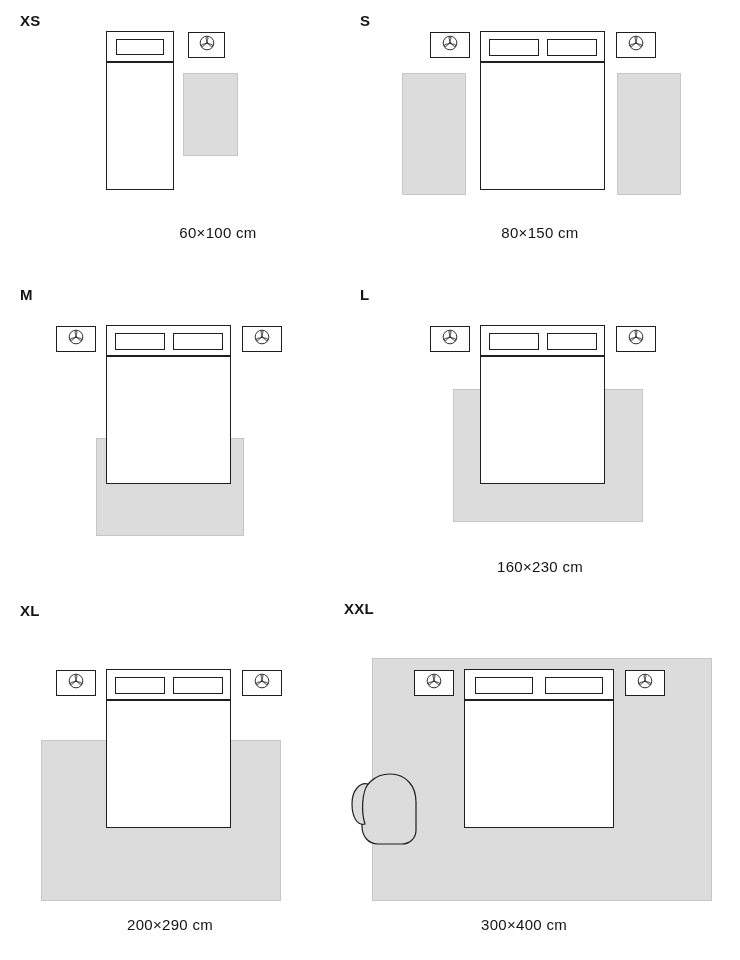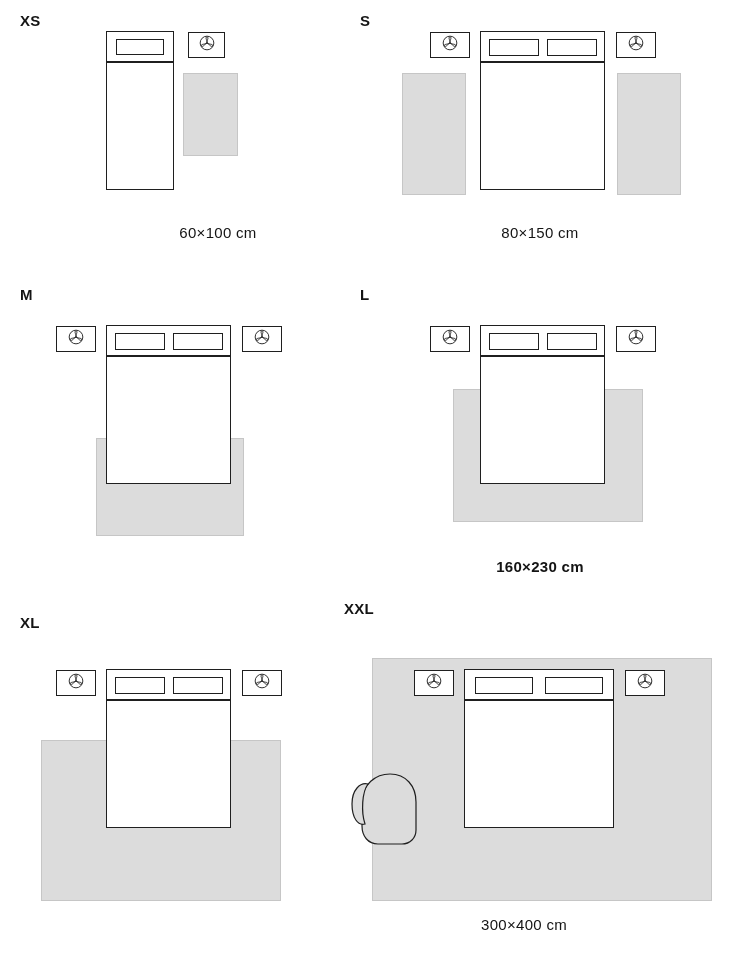--- a/index.html
+++ b/index.html
@@ -222,25 +222,25 @@
           <svg width="20" height="20" viewBox="0 0 24 24">
             <circle cx="12" cy="12" r="8.2" fill="none" stroke="#1f1f1f" stroke-width="1.1"></circle>
             <path d="M12 12 C12 7.5, 9.4 5.6, 12 4.6 C14.6 5.6, 12 7.5, 12 12 Z" fill="none" stroke="#1f1f1f" stroke-width="1.1"></path>
             <path d="M12 12 C8.1 14.2, 7.4 17.3, 5.2 15.6 C4.6 12.9, 8.1 14.2, 12 12 Z" fill="none" stroke="#1f1f1f" stroke-width="1.1"></path>
             <path d="M12 12 C15.9 14.2, 16.6 17.3, 18.8 15.6 C19.4 12.9, 15.9 14.2, 12 12 Z" fill="none" stroke="#1f1f1f" stroke-width="1.1"></path>
           </svg>
         </span>
       </div>
     </div>
 
-    <div class="caption" style="top:300px;font-weight:bold;">160×230 cm</div>
+    <div class="caption" style="top:300px;">160×230 cm</div>
   </div>
 
   <div class="cell" style="left:0; top:590px; width:340px; height:370px;">
-    <div class="size-label" style="position:absolute; left:20px; top:24px;">XL</div>
+    <div class="size-label" style="position:absolute; left:20px; top:12px;">XL</div>
 
     <div class="scene" style="left:0; top:0; width:340px; height:330px;">
 
       <div class="rug" style="left:41px; top:150px; width:240px; height:161px;"></div>
 
       <div class="bed" style="left:106px; top:110px; width:125px; height:128px;"></div>
 
       <div class="headboard" style="left:106px; top:79px; width:125px; height:31px;"></div>
 
       <div class="pillow" style="left:115px; top:87px; width:50px; height:17px;"></div>
@@ -261,20 +261,21 @@
           <svg width="20" height="20" viewBox="0 0 24 24">
             <circle cx="12" cy="12" r="8.2" fill="none" stroke="#1f1f1f" stroke-width="1.1"></circle>
             <path d="M12 12 C12 7.5, 9.4 5.6, 12 4.6 C14.6 5.6, 12 7.5, 12 12 Z" fill="none" stroke="#1f1f1f" stroke-width="1.1"></path>
             <path d="M12 12 C8.1 14.2, 7.4 17.3, 5.2 15.6 C4.6 12.9, 8.1 14.2, 12 12 Z" fill="none" stroke="#1f1f1f" stroke-width="1.1"></path>
             <path d="M12 12 C15.9 14.2, 16.6 17.3, 18.8 15.6 C19.4 12.9, 15.9 14.2, 12 12 Z" fill="none" stroke="#1f1f1f" stroke-width="1.1"></path>
           </svg>
         </span>
       </div>
     </div>
 
+    <div class="caption" style="top:326px;">200×290 cm</div>
   </div>
 
   <div class="cell" style="left:324px; top:590px; width:400px; height:370px;">
     <div class="size-label" style="position:absolute; left:20px; top:10px;">XXL</div>
 
     <div class="scene" style="left:0; top:0; width:400px; height:330px;">
 
       <div class="rug" style="left:48px; top:68px; width:340px; height:243px;"></div>
 
       <div class="chair" style="left:24px; top:178px; width:78px; height:82px;">

